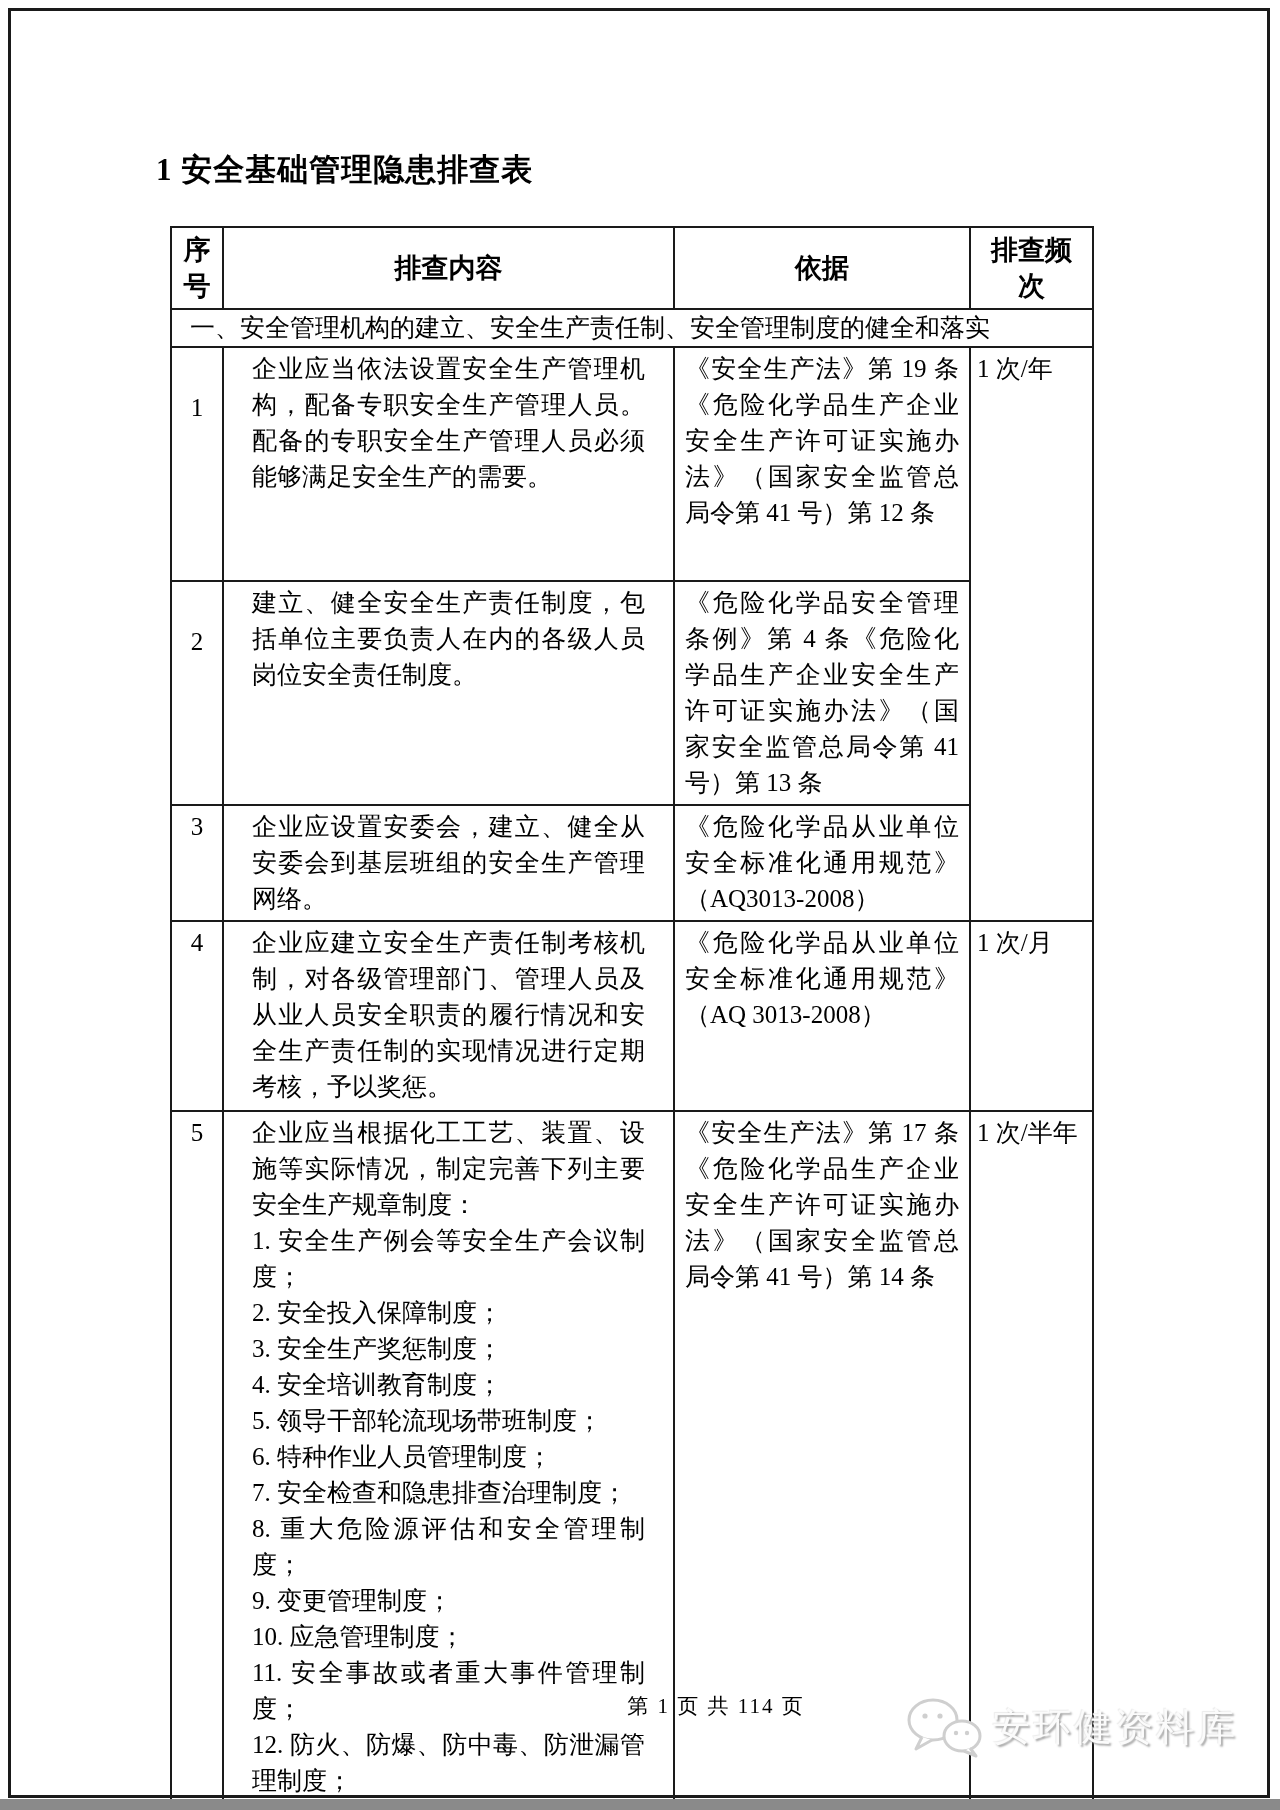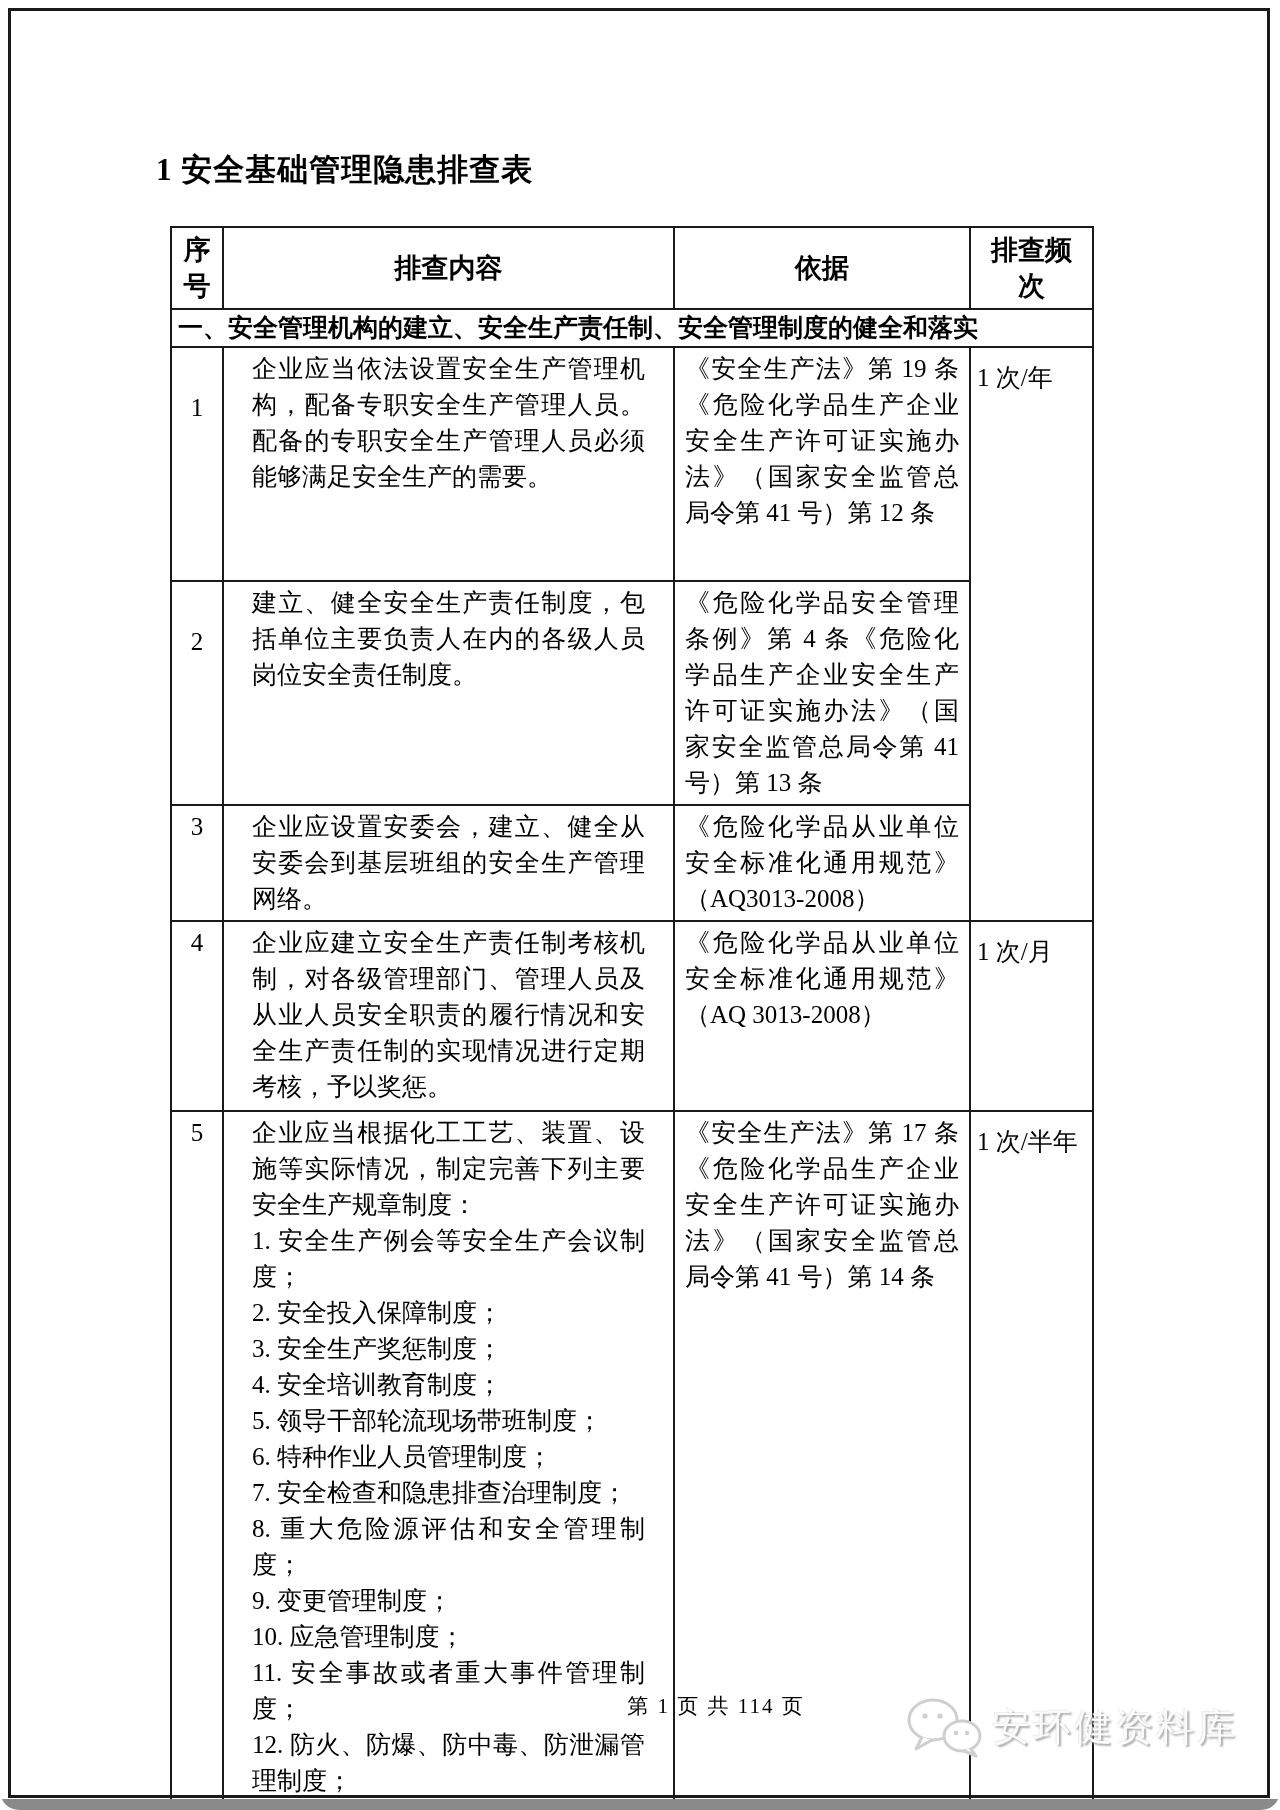--- a/index.html
+++ b/index.html
@@ -2,21 +2,21 @@
 <html><head>
 <meta charset="utf-8">
 <style>
   html,body{margin:0;padding:0;}
   body{
     width:1280px;height:1810px;
     background:#ffffff;
     font-family:"Liberation Serif","DejaVu Serif",serif;
     color:#000;
   }
-  .page{position:relative;width:1280px;height:1810px;background:#fff;overflow:hidden;border-radius:19px;}
+  .page{position:relative;width:1280px;height:1810px;background:#fff;overflow:hidden;}
   .frame{
     position:absolute;left:8px;top:8px;right:10px;bottom:12px;
     border:3px solid #1a1a1a;
     pointer-events:none;
   }
   .bottom-strip{
     position:absolute;left:0;right:0;bottom:0;height:11px;background:#8a8a8a;
   }
   .content{
     position:absolute;left:156px;top:150px;width:950px;
@@ -45,40 +45,40 @@
   table.doc th{
     font-weight:bold;
     font-size:27px;
     text-align:center;
     vertical-align:middle;
     padding:4px 10px;
   }
   tr.header-row{height:66px;}
   tr.section-row{height:38px;}
   tr.section-row td{
-    font-weight:bold;
-    padding:0 6px;
+    font-weight:normal;
+    padding:0 18px;
     line-height:36px;
     white-space:nowrap;
     overflow:hidden;
   }
   td.no-cell{text-align:center;padding:3px 0;}
   tr.r1 td.no-cell, tr.r2 td.no-cell{padding-top:42px;}
   td.content-cell{
     padding:3px 28px;
     text-align:justify;
     white-space:pre-line;
   }
   td.basis-cell{
     padding:3px 10px;
     text-align:justify;
     margin-left:36px;
   }
   td.freq-cell{
-    padding:12px 3px 3px 6px;
+    padding:3px 3px 3px 6px;
     font-size:24px;
     white-space:nowrap;
   }
   tr.r1{height:234px;}
   tr.r2{height:208px;}
   tr.r3{height:116px;}
   tr.r4{height:190px;}
   .footer{
     position:absolute;
     left:170px;width:1092px;top:1692px;

